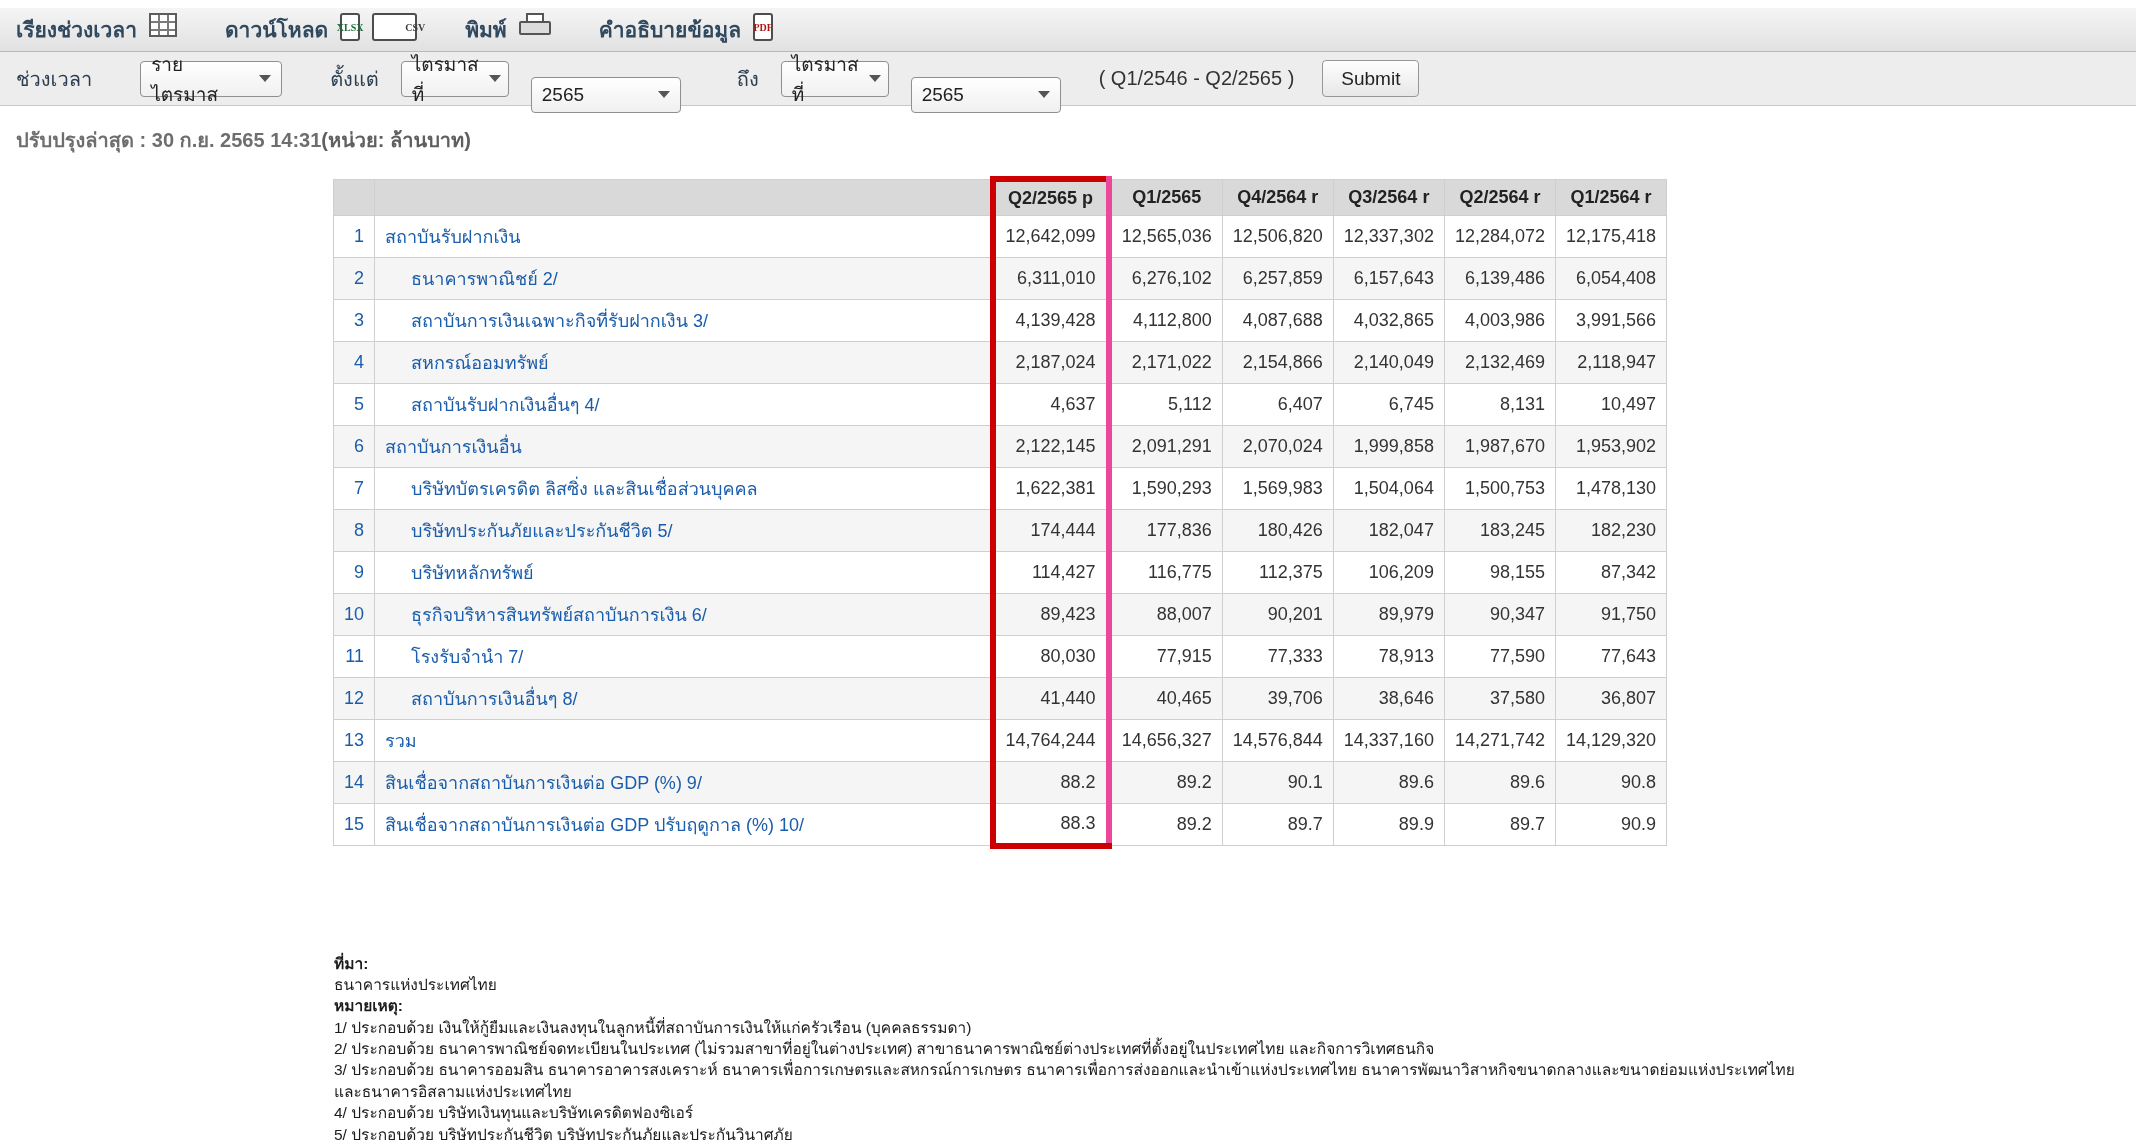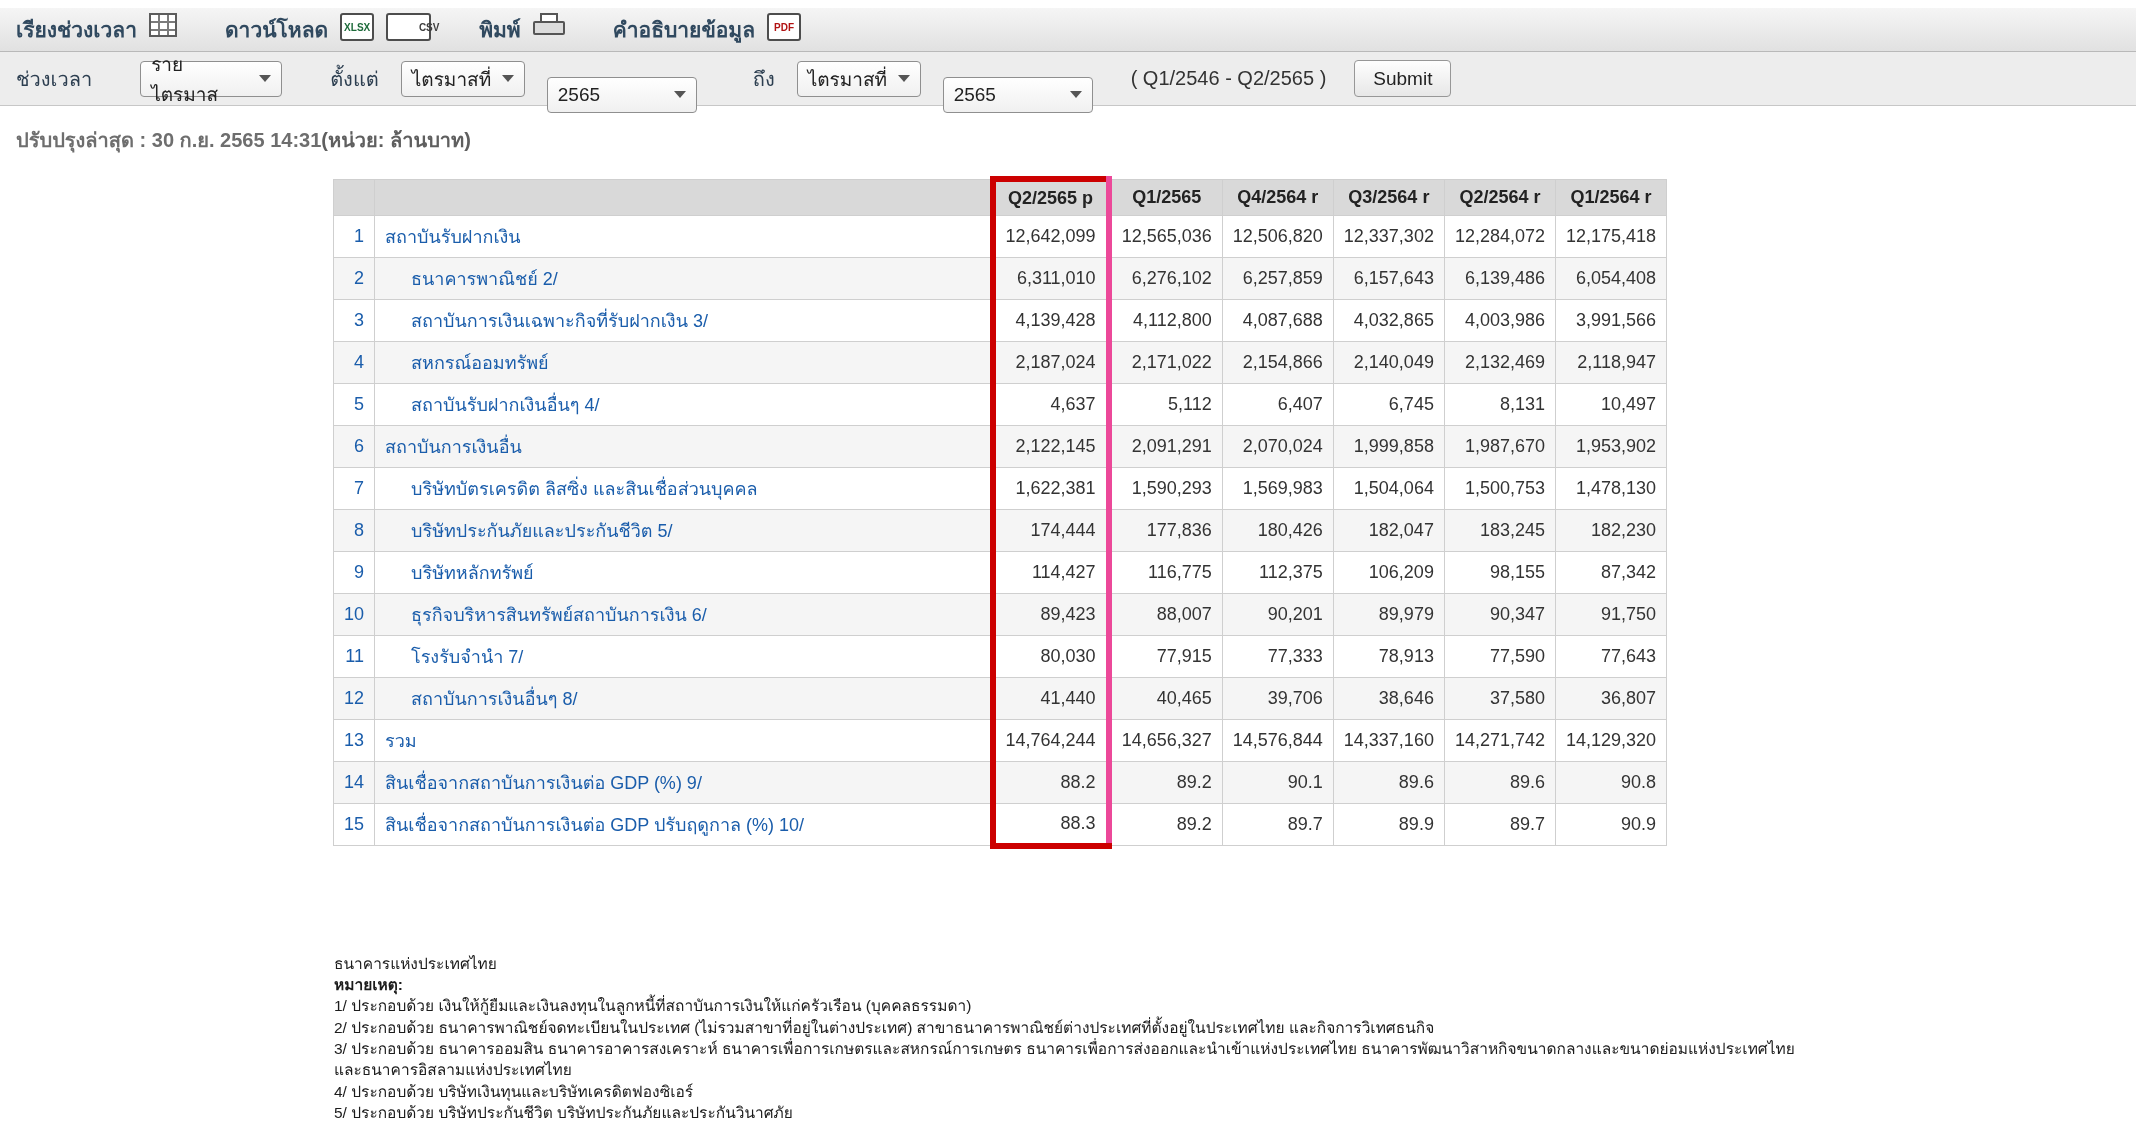--- a/index.html
+++ b/index.html
@@ -20,22 +20,22 @@
   .tool { display:flex; gap:12px; cursor:pointer; }
   .tool-label { color:#30495f; font-weight:bold; font-size:21px; }
   .icon-grid {
     width:28px; height:24px; border:2px solid #5c5c5c; background:#fff;
     background-image:
       repeating-linear-gradient(to right, transparent 0 7px, #7b7b7b 7px 9px),
       repeating-linear-gradient(to bottom, transparent 0 6px, #7b7b7b 6px 8px);
   }
   .icon-file {
     display:inline-flex; align-items:center; justify-content:center;
-    width:34px; height:28px; border:2px solid #4d4d4d; border-radius:3px;
-    background:#fff; font-size:10px; font-weight:bold; letter-spacing:0;
+    width:20px; height:28px; border:2px solid #4d4d4d; border-radius:3px;
+    background:#fff; font-size:10px; font-weight:bold; letter-spacing:0;font-family:Liberation Serif, serif;
   }
   .icon-file.xlsx { color:#1d6b3a; }
   .icon-file.csv  { color:#3d3d3d;padding-left:41px; }
   .icon-file.pdf  { color:#b11212; }
   .icon-printer { display:inline-block; position:relative; width:32px; height:26px; }
   .printer-paper { display:block; width:18px; height:8px; border:2px solid #555; border-bottom:none; margin:0 auto; background:#fff; }
   .printer-body  { display:block; width:32px; height:14px; border:2px solid #555; border-radius:2px; background:#dcdcdc; }
 
   
   .filterbar {
@@ -47,21 +47,21 @@
   .flabel { margin-right:48px; }
   .flabel.mid { margin:0 22px 0 26px; }
   .select {
     display:inline-flex; align-items:center; justify-content:space-between;
     height:36px; padding:0 10px; margin-right:22px;
     background:linear-gradient(#ffffff,#f0f0f0);
     border:1px solid #8f8f8f; border-radius:4px;
     font-size:19px; color:#222; cursor:pointer;
   }
   .sel-freq { width:142px; }
-  .sel-quarter { width:124px; }
+  .sel-quarter { width:108px; }
   .sel-year { width:150px; margin-right:30px;margin-top:32px; }
   .caret { width:0; height:0; border-left:6px solid transparent; border-right:6px solid transparent; border-top:7px solid #555; margin-left:10px; }
   .range-hint { font-size:20px; color:#333; margin:0 28px 0 8px; white-space:nowrap; }
   .submit-btn {
     height:37px; padding:0 18px; font-size:19px; color:#222;
     background:linear-gradient(#fefefe,#e7e7e7);
     border:1px solid #979797; border-radius:4px; cursor:pointer;
     font-family:"Liberation Sans","DejaVu Sans",sans-serif;
   }
 
@@ -322,20 +322,21 @@
         <td class="val">89.7</td>
         <td class="val">89.9</td>
         <td class="val">89.7</td>
         <td class="val">90.9</td>
       </tr>
     </tbody>
   </table>
 </div>
 
 <div class="notes">
+  <div class="bold">ที่มา:</div>
   <div>ธนาคารแห่งประเทศไทย</div>
   <div class="bold">หมายเหตุ:</div>
   <div>1/ ประกอบด้วย เงินให้กู้ยืมและเงินลงทุนในลูกหนี้ที่สถาบันการเงินให้แก่ครัวเรือน (บุคคลธรรมดา)</div>
   <div>2/ ประกอบด้วย ธนาคารพาณิชย์จดทะเบียนในประเทศ (ไม่รวมสาขาที่อยู่ในต่างประเทศ) สาขาธนาคารพาณิชย์ต่างประเทศที่ตั้งอยู่ในประเทศไทย และกิจการวิเทศธนกิจ</div>
   <div>3/ ประกอบด้วย ธนาคารออมสิน ธนาคารอาคารสงเคราะห์ ธนาคารเพื่อการเกษตรและสหกรณ์การเกษตร ธนาคารเพื่อการส่งออกและนำเข้าแห่งประเทศไทย ธนาคารพัฒนาวิสาหกิจขนาดกลางและขนาดย่อมแห่งประเทศไทย และธนาคารอิสลามแห่งประเทศไทย</div>
   <div>4/ ประกอบด้วย บริษัทเงินทุนและบริษัทเครดิตฟองซิเอร์</div>
   <div>5/ ประกอบด้วย บริษัทประกันชีวิต บริษัทประกันภัยและประกันวินาศภัย</div>
 
 </div>
 

